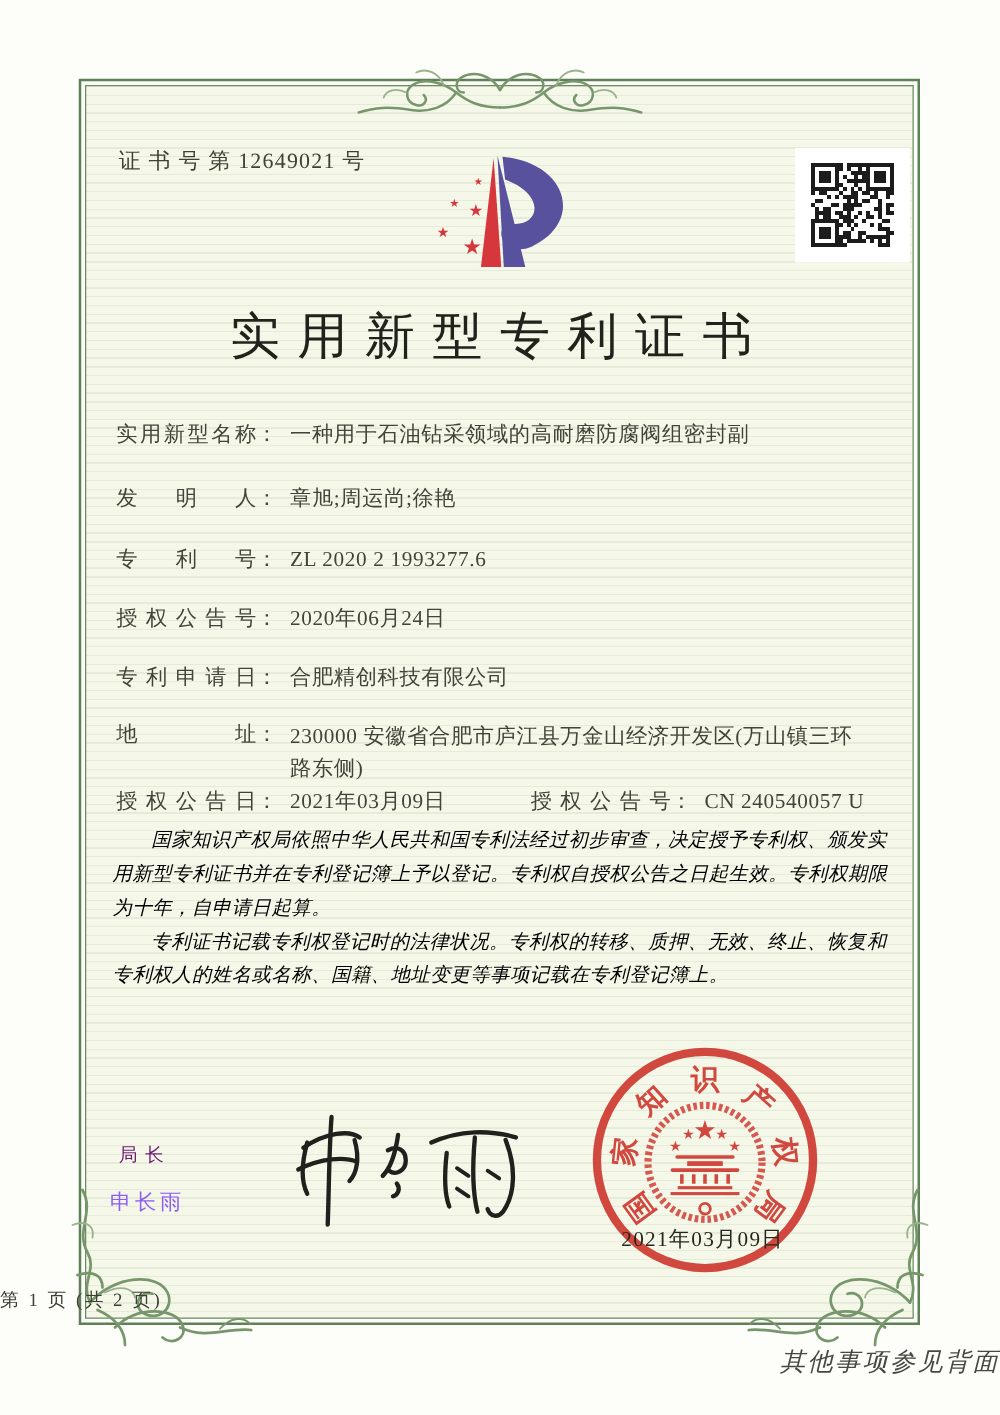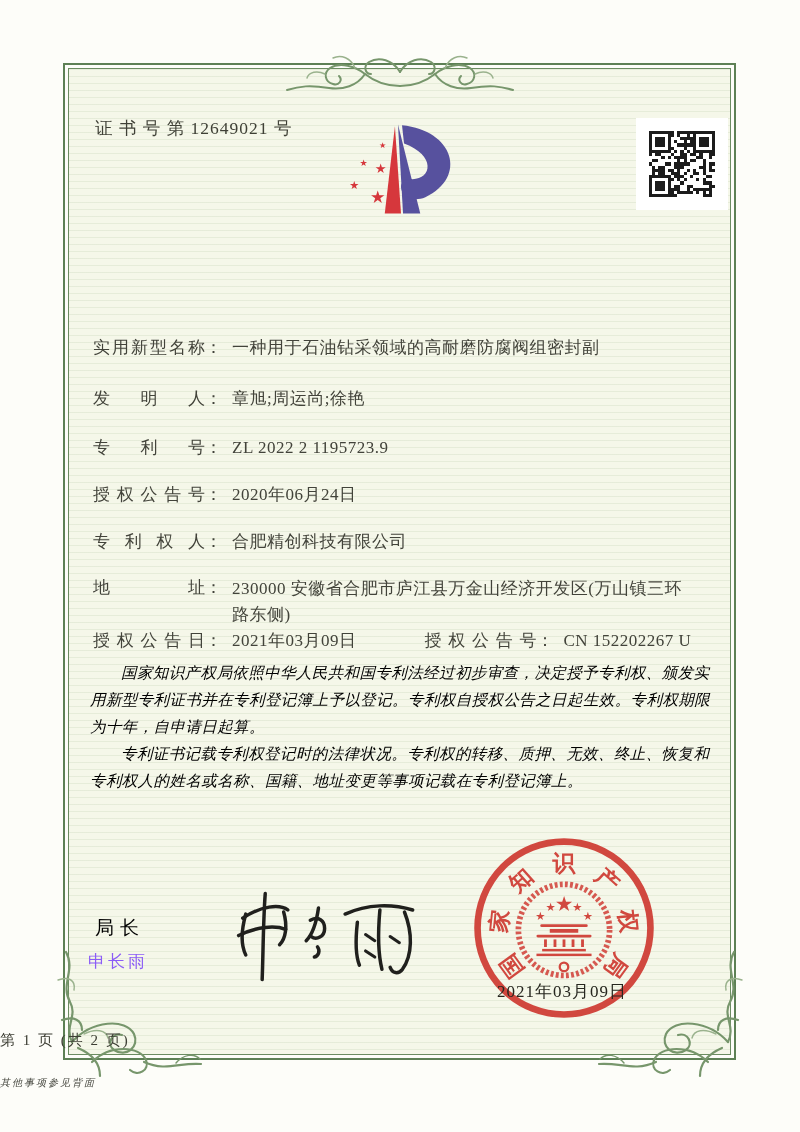--- a/index.html
+++ b/index.html
@@ -18,27 +18,27 @@
   .fields{left:93px;top:336px;width:625px;font-size:17px;color:#42433a;}
   .frow{position:absolute;left:0;white-space:nowrap;}
   .flabel{display:inline-block;width:112px;text-align:justify;text-align-last:justify;}
   .fcolon{display:inline-block;margin-right:10px;}
   .fvalue{letter-spacing:0.5px;}
   .fvalue.wrap{display:inline-block;white-space:normal;width:452px;vertical-align:top;line-height:1.55;}
   .grant2{margin-left:68px;}
   .paras{left:90px;top:660px;width:624px;font-size:15.5px;line-height:1.74;color:#000000;
          font-style:italic;letter-spacing:0.4px;}
   .paras p{margin:0;text-indent:2em;}
-  .signer-title{left:95px;top:915px;font-size:19px;letter-spacing:6px;color:#000000;}
+  .signer-title{left:95px;top:915px;font-size:15px;letter-spacing:6px;color:#701a75;}
   .signer-name{left:88px;top:950px;font-size:17px;letter-spacing:3px;color:#8b5cf6;}
   .signature{left:212px;top:878px;width:215px;height:110px;}
   .seal{left:469px;top:833px;width:190px;height:190px;opacity:0.93;}
   .seal-date{left:472px;top:980px;width:180px;text-align:center;font-size:17px;color:#26261f;letter-spacing:1px;}
   .page-info{left:0;right:0;top:1031px;text-align:left;font-size:15px;color:#3d3e34;letter-spacing:2px;}
-  .back-note{left:0;right:0;top:1076px;text-align:left;font-size:10px;font-style:italic;color:#474840;letter-spacing:2px;}
+  .back-note{left:0;right:0;top:1076px;text-align:right;font-size:20px;font-style:italic;color:#474840;letter-spacing:2px;}
   .ornament-top{left:285px;top:46px;width:230px;height:72px;}
   .flourish-bl{left:48px;top:950px;width:155px;height:142px;}
   .flourish-br{left:597px;top:950px;width:155px;height:142px;transform:scaleX(-1);}
   svg{display:block;}
 </style>
 </head>
 <body>
 
 <div class="sheet">
 
@@ -329,42 +329,43 @@
       <rect x="8" y="24" width="1" height="1" fill="#1c1c1c"></rect>
       <rect x="9" y="24" width="1" height="1" fill="#1c1c1c"></rect>
       <rect x="10" y="24" width="1" height="1" fill="#1c1c1c"></rect>
       <rect x="11" y="24" width="1" height="1" fill="#1c1c1c"></rect>
       <rect x="12" y="24" width="1" height="1" fill="#1c1c1c"></rect>
       <rect x="21" y="24" width="1" height="1" fill="#1c1c1c"></rect>
       <rect x="22" y="24" width="1" height="1" fill="#1c1c1c"></rect>
       <rect x="23" y="24" width="1" height="1" fill="#1c1c1c"></rect>
     </svg>
 
+  <div class="abs title">实用新型专利证书</div>
 
   <div class="abs fields">
     <div class="frow" style="top:0">
       <span class="flabel">实用新型名称</span><span class="fcolon">：</span><span class="fvalue">一种用于石油钻采领域的高耐磨防腐阀组密封副</span>
     </div>
     <div class="frow" style="top:51px">
       <span class="flabel">发明人</span><span class="fcolon">：</span><span class="fvalue">章旭;周运尚;徐艳</span>
     </div>
     <div class="frow" style="top:100px">
-      <span class="flabel">专利号</span><span class="fcolon">：</span><span class="fvalue">ZL 2022 2 1195723.9</span>
+      <span class="flabel">专利号</span><span class="fcolon">：</span><span class="fvalue">ZL 2020 2 1993277.6</span>
     </div>
     <div class="frow" style="top:147px">
       <span class="flabel">授权公告号</span><span class="fcolon">：</span><span class="fvalue">2020年06月24日</span>
     </div>
     <div class="frow" style="top:194px">
-      <span class="flabel">专利权人</span><span class="fcolon">：</span><span class="fvalue">合肥精创科技有限公司</span>
+      <span class="flabel">专利申请日</span><span class="fcolon">：</span><span class="fvalue">合肥精创科技有限公司</span>
     </div>
     <div class="frow" style="top:240px">
       <span class="flabel">地址</span><span class="fcolon">：</span><span class="fvalue wrap">230000 安徽省合肥市庐江县万金山经济开发区(万山镇三环路东侧)</span>
     </div>
     <div class="frow" style="top:293px">
-      <span class="flabel">授权公告日</span><span class="fcolon">：</span><span class="fvalue">2021年03月09日</span><span class="flabel grant2">授权公告号</span><span class="fcolon">：</span><span class="fvalue">CN 152202267 U</span>
+      <span class="flabel">授权公告日</span><span class="fcolon">：</span><span class="fvalue">2021年03月09日</span><span class="flabel grant2">授权公告号</span><span class="fcolon">：</span><span class="fvalue">CN 240540057 U</span>
     </div>
   </div>
 
   <div class="abs paras">
     <p>国家知识产权局依照中华人民共和国专利法经过初步审查，决定授予专利权、颁发实用新型专利证书并在专利登记簿上予以登记。专利权自授权公告之日起生效。专利权期限为十年，自申请日起算。</p>
     <p>专利证书记载专利权登记时的法律状况。专利权的转移、质押、无效、终止、恢复和专利权人的姓名或名称、国籍、地址变更等事项记载在专利登记簿上。</p>
   </div>
 
   <div class="abs signer-title">局长</div>
   <div class="abs signer-name">申长雨</div>

